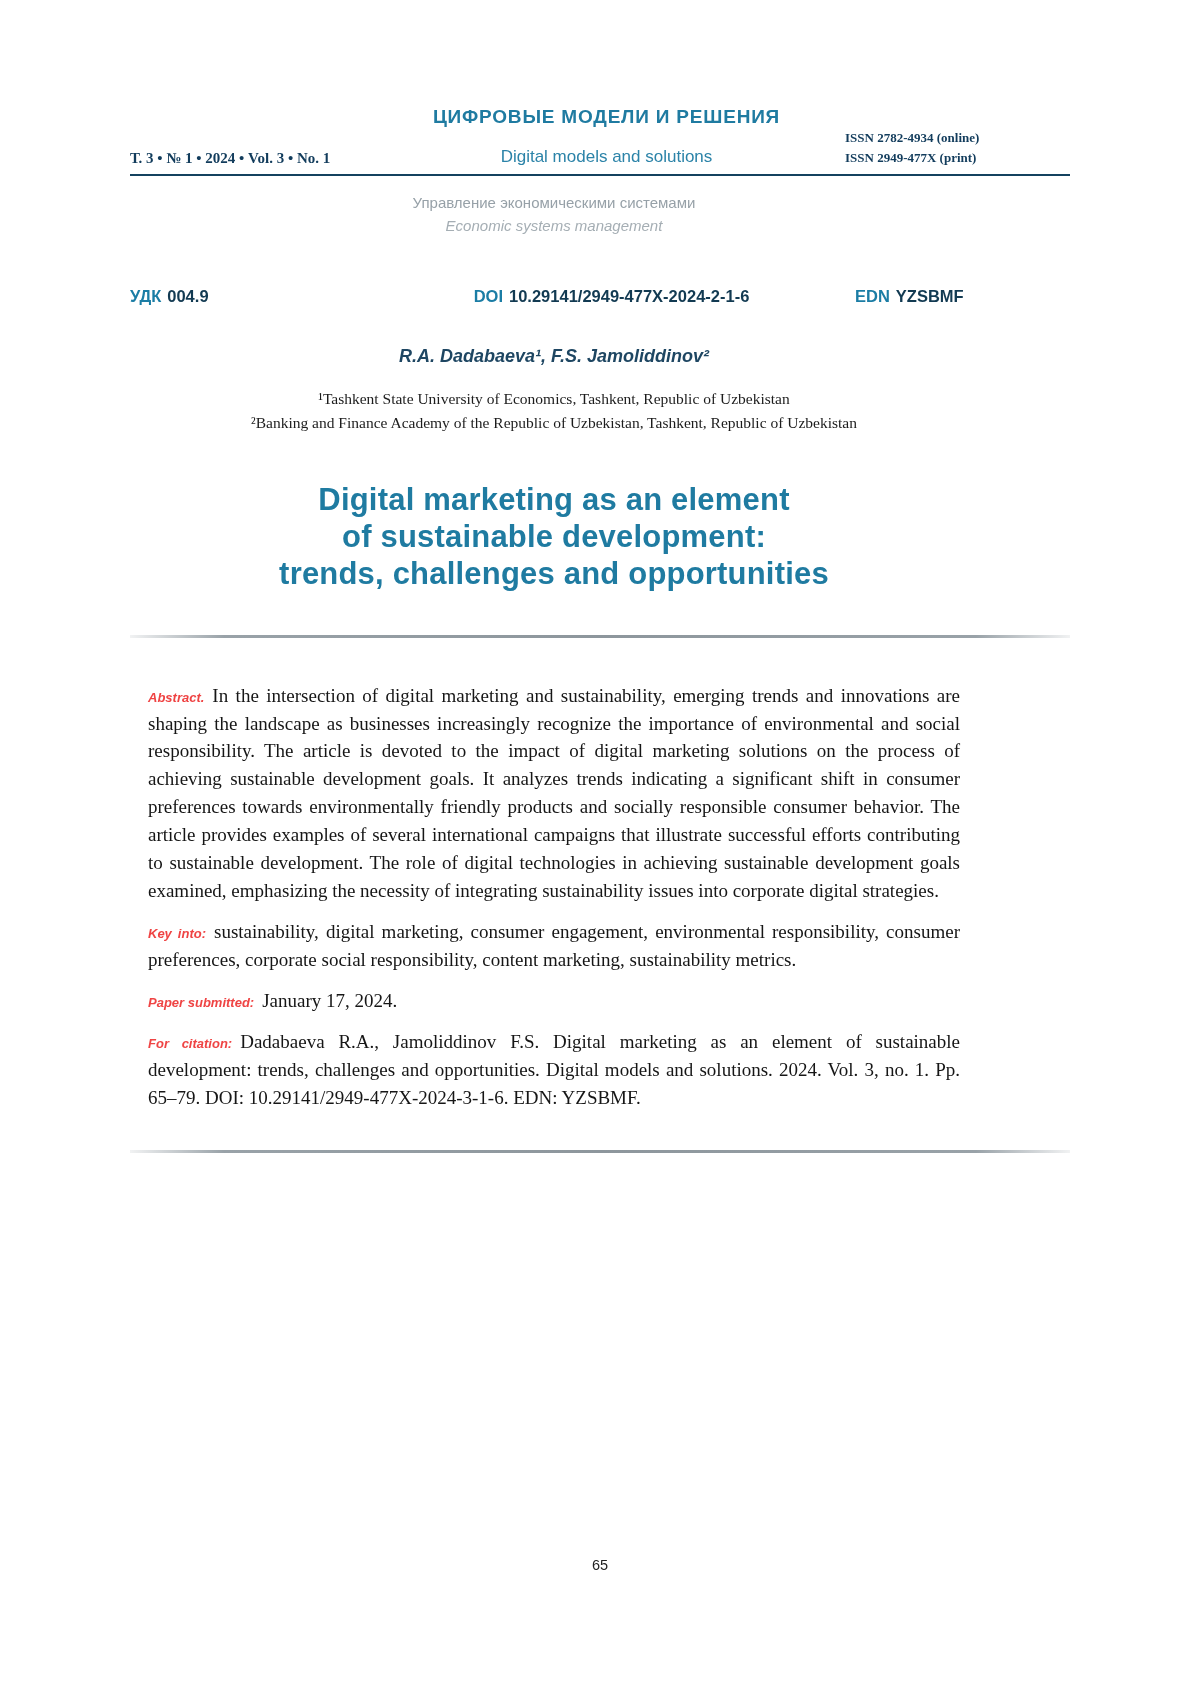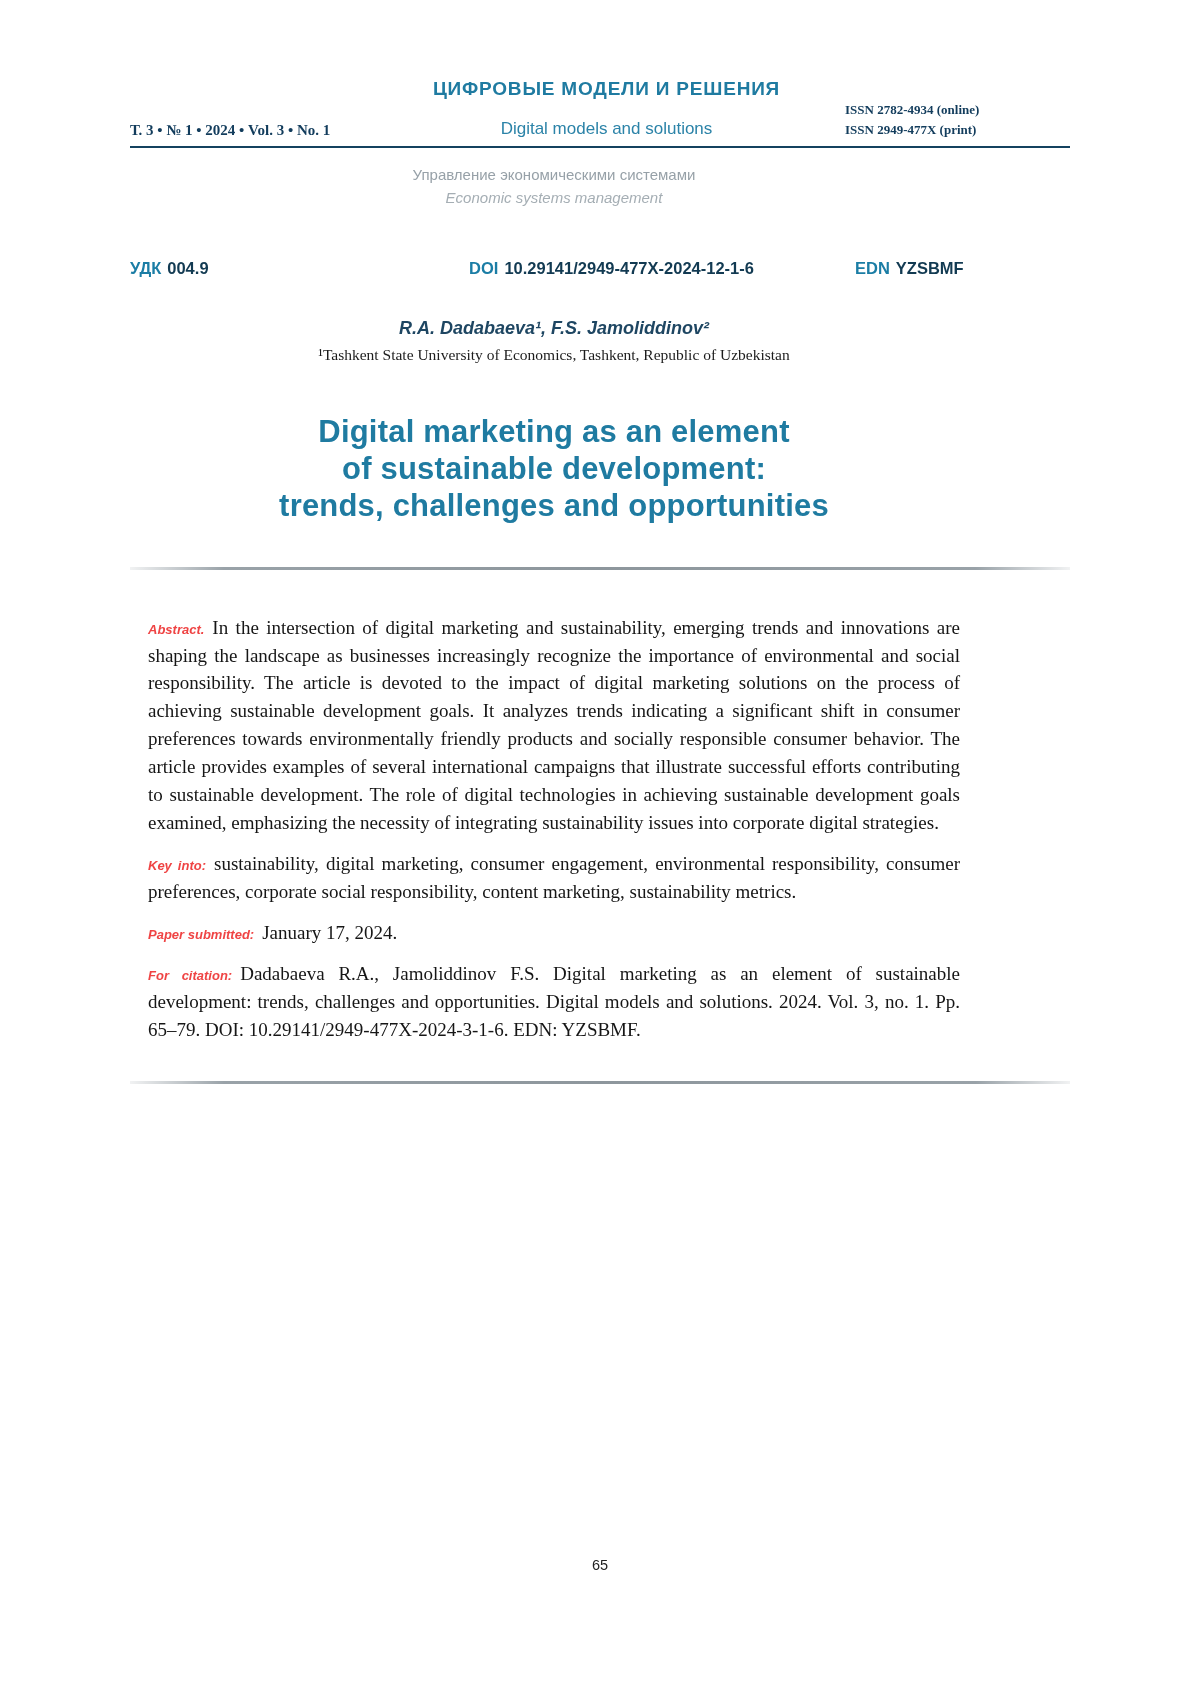--- a/index.html
+++ b/index.html
@@ -22,20 +22,21 @@
     width:238px;
     font-family:"Liberation Serif", serif;
     font-weight:bold; font-size:15px; color:#123c5c;
     white-space:nowrap;
   }
   .header-center { flex:1; text-align:center; }
   .journal-ru {
     font-family:"Liberation Sans", sans-serif;
     font-weight:bold; font-size:19px; letter-spacing:0.8px;
     color:#1f7ba1;
+    margin-top:28px;
   }
   .journal-en {
     font-family:"Liberation Sans", sans-serif;
     font-size:17px; color:#2b83a8; margin-top:19px;
   }
   .header-right {
     width:225px; text-align:left;
     font-family:"Liberation Serif", serif;
     font-weight:bold; font-size:13px; color:#123c5c;
     line-height:1.5; white-space:nowrap;
@@ -65,21 +66,21 @@
   .meta .accent { margin-right:6px; }
 
   
   .authors {
     text-align:center; margin-top:40px;
     font-family:"Liberation Sans", sans-serif;
     font-weight:bold; font-style:italic;
     font-size:18px; color:#1e4662;
   }
   .affiliations {
-    text-align:center; margin-top:4px;
+    text-align:center; margin-top:20px;
     font-size:15.5px; color:#1c1c1c; line-height:1.55;
     font-family:"Liberation Serif", serif;
   }
 
   
   .title {
     text-align:center; margin-top:46px;
     font-family:"Liberation Sans", sans-serif;
     font-weight:700; font-size:31px; line-height:1.2;
     color:#1f7ba1; white-space:pre-line; letter-spacing:0.2px;
@@ -134,28 +135,29 @@
 
     <div class="textcol">
       <div class="sections">
         <div class="section-ru">Управление экономическими системами</div>
         <div class="section-en">Economic systems management</div>
       </div>
     </div>
 
     <div class="meta">
       <div class="meta-left"><span class="accent">УДК</span><span>004.9</span></div>
-      <div class="meta-center"><span class="accent">DOI</span><span>10.29141/2949-477X-2024-12-1-6</span></div>
+      <div class="meta-center"><span class="accent">DOI</span><span>10.29141/2949-477X-2024-2-1-6</span></div>
       <div class="meta-right"><span class="accent">EDN</span><span>YZSBMF</span></div>
     </div>
 
     <div class="textcol">
       <div class="authors">R.A. Dadabaeva¹, F.S. Jamoliddinov²</div>
       <div class="affiliations">
         <div>¹Tashkent State University of Economics, Tashkent, Republic of Uzbekistan</div>
+        <div>²Banking and Finance Academy of the Republic of Uzbekistan, Tashkent, Republic of Uzbekistan</div>
       </div>
 
       <h1 class="title" style="margin-bottom:0;">Digital marketing as an element
 of sustainable development:
 trends, challenges and opportunities</h1>
     </div>
 
     <div class="divider"></div>
 
     <div class="textcol body">

